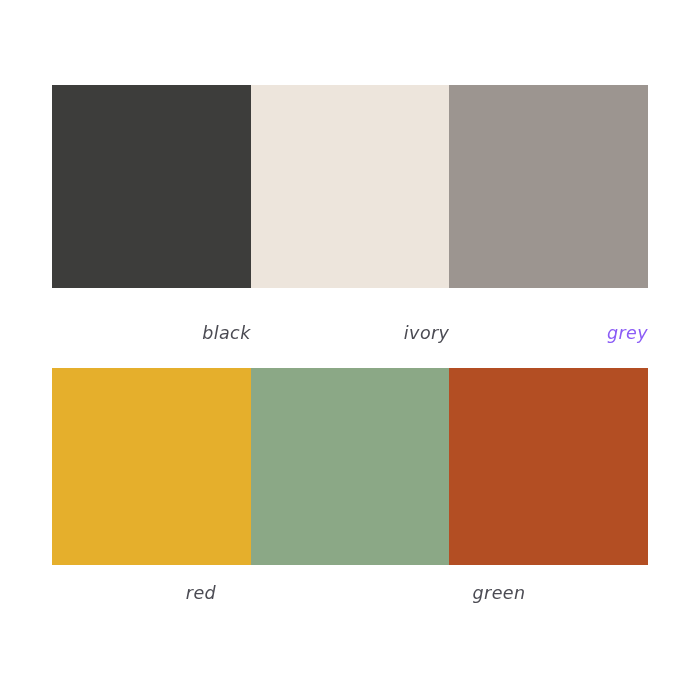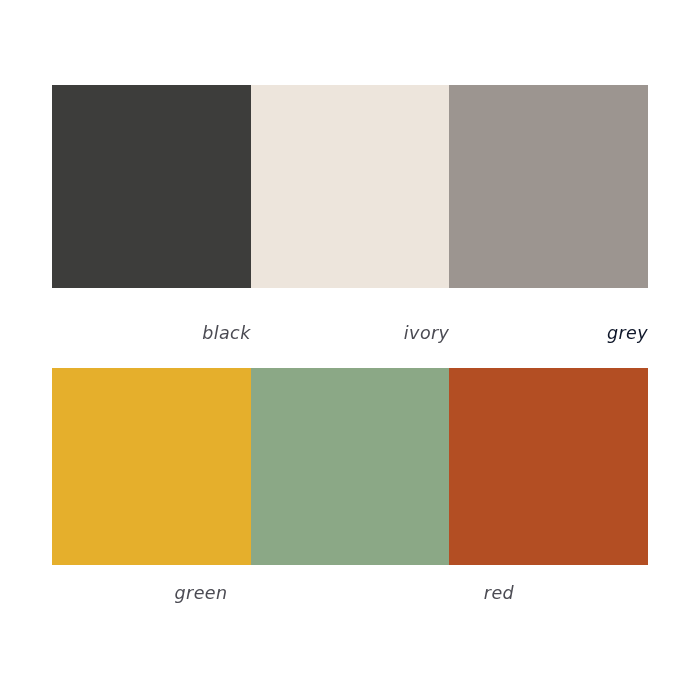--- a/index.html
+++ b/index.html
@@ -94,27 +94,27 @@
 
   <div class="swatch-row" id="swatch-row-1">
     <div class="swatch" style="background-color: rgb(61, 61, 59);"></div>
     <div class="swatch" style="background-color: rgb(237, 229, 220);"></div>
     <div class="swatch" style="background-color: rgb(156, 149, 144);"></div>
   </div>
 
   <div class="label-row" id="label-row-1">
     <div class="swatch-label" style="color: rgb(75, 75, 83);">black</div>
     <div class="swatch-label" style="color: rgb(75, 75, 83);">ivory</div>
-    <div class="swatch-label" style="color: #0f172a;">grey</div>
+    <div class="swatch-label" style="color: #8b5cf6;">grey</div>
   </div>
 
   <div class="swatch-row" id="swatch-row-2">
     <div class="swatch" style="background-color: rgb(229, 175, 44);"></div>
     <div class="swatch" style="background-color: rgb(139, 168, 134);"></div>
     <div class="swatch" style="background-color: rgb(179, 78, 35);"></div>
   </div>
 
   <div class="label-row" id="label-row-2">
+    <div class="swatch-label" style="color: rgb(75, 75, 83);">red</div>
     <div class="swatch-label" style="color: rgb(75, 75, 83);">green</div>
-    <div class="swatch-label" style="color: rgb(75, 75, 83);">red</div>
   </div>
 
 </div>
 
 </body></html>

